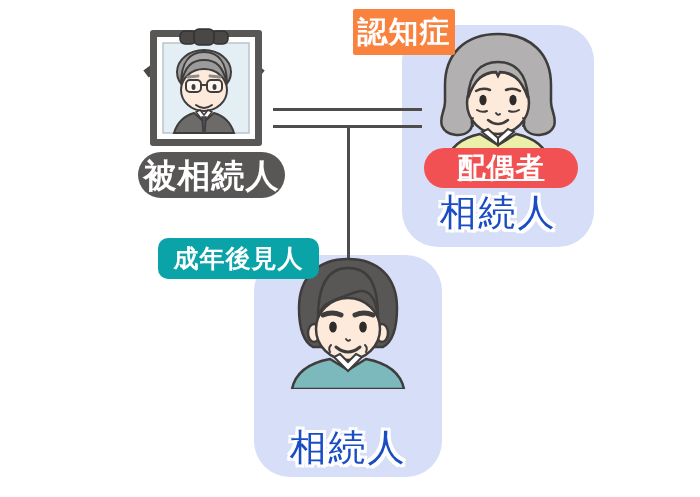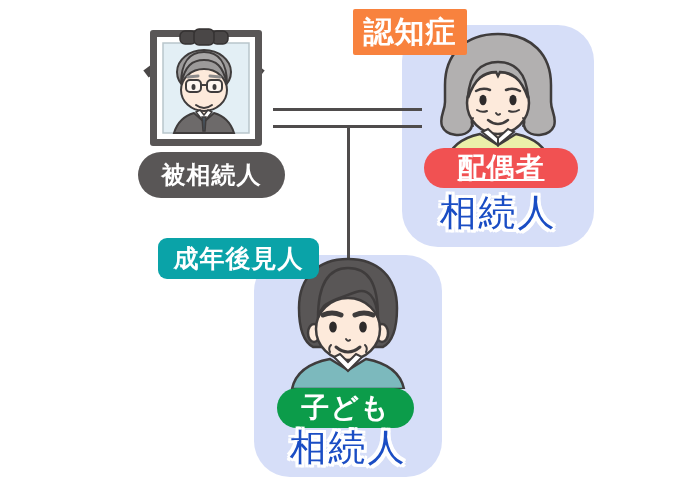--- a/index.html
+++ b/index.html
@@ -16,23 +16,23 @@
   .line-bottom{top:125px;}
   .line-v{width:3px;left:347px;top:125px;height:137px;}
 
   .figure{position:absolute;z-index:3;}
   .fig-photo{left:138px;top:10px;width:132px;height:140px;}
   .fig-woman{left:418px;top:28px;width:160px;height:135px;}
   .fig-man{left:268px;top:256px;width:160px;height:133px;}
 
   .tag,.pill{position:absolute;z-index:4;display:flex;align-items:center;justify-content:center;
     color:#fff;font-weight:bold;letter-spacing:1px;line-height:1;}
-  .tag-dementia{left:353px;top:9px;width:114px;height:46px;border-radius:2px;font-size:30px;}
+  .tag-dementia{left:353px;top:9px;width:102px;height:46px;border-radius:2px;font-size:30px;}
   .tag-guardian{left:158px;top:238px;width:161px;height:41px;border-radius:10px;font-size:25px;}
-  .pill-deceased{left:138px;top:152px;width:147px;height:46px;border-radius:23px;font-size:24px;}
+  .pill-deceased{left:138px;top:152px;width:147px;height:46px;border-radius:23px;font-size:33px;}
   .pill-spouse{left:424px;top:148px;width:154px;height:40px;border-radius:20px;font-size:28px;}
   .pill-child{left:277px;top:388px;width:137px;height:40px;border-radius:20px;font-size:28px;}
 
   .heir{position:absolute;z-index:4;text-align:center;font-size:37px;font-weight:400;letter-spacing:2px;line-height:1;
     text-shadow:-3px -3px 0 #fff,3px -3px 0 #fff,-3px 3px 0 #fff,3px 3px 0 #fff,
       -3px 0 0 #fff,3px 0 0 #fff,0 -3px 0 #fff,0 3px 0 #fff,
       -2px -3px 0 #fff,2px 3px 0 #fff,-3px 2px 0 #fff,3px -2px 0 #fff;}
   .heir-spouse{left:402px;top:194px;width:192px;}
   .heir-child{left:254px;top:429px;width:188px;}
 </style>
@@ -115,21 +115,20 @@
       <path d="M78,83 Q80,86 82,84" fill="none" stroke-width="2"></path>
       <path d="M68,91 Q80,101 92,91" fill="none" stroke-width="3"></path>
       <path d="M63,89 Q60,92 62,96" fill="none" stroke-width="2"></path>
       <path d="M97,89 Q100,92 98,96" fill="none" stroke-width="2"></path>
       <path d="M24,133 C28,114 46,106 62,103 L80,114 L98,103 C114,106 132,114 136,133 Z" fill="#7cb9bd"></path>
       <path d="M66,101 L80,115 L94,101 L88,98 L80,106 L72,98 Z" fill="#ffffff" stroke-width="2"></path>
     </g>
   </svg>
 
   <div class="tag tag-dementia" style="background-color: rgb(248, 130, 62);">認知症</div>
-  <div class="tag tag-guardian" style="background-color: rgb(10, 163, 168); border-radius: 9px;">成年後見人</div>
+  <div class="tag tag-guardian" style="background-color: rgb(10, 163, 168);">成年後見人</div>
   <div class="pill pill-deceased" style="background-color: rgb(89, 86, 86);">被相続人</div>
   <div class="pill pill-spouse" style="background-color: rgb(241, 81, 82); text-decoration: underline;">配偶者</div>
-  <div class="pill pill-child" style="background-color: rgb(12, 156, 74);">子ども</div>
 
   <div class="heir heir-spouse" style="color: rgb(26, 77, 196);">相続人</div>
   <div class="heir heir-child" style="color: rgb(26, 77, 196);">相続人</div>
 
 </div>
 
 </body></html>

